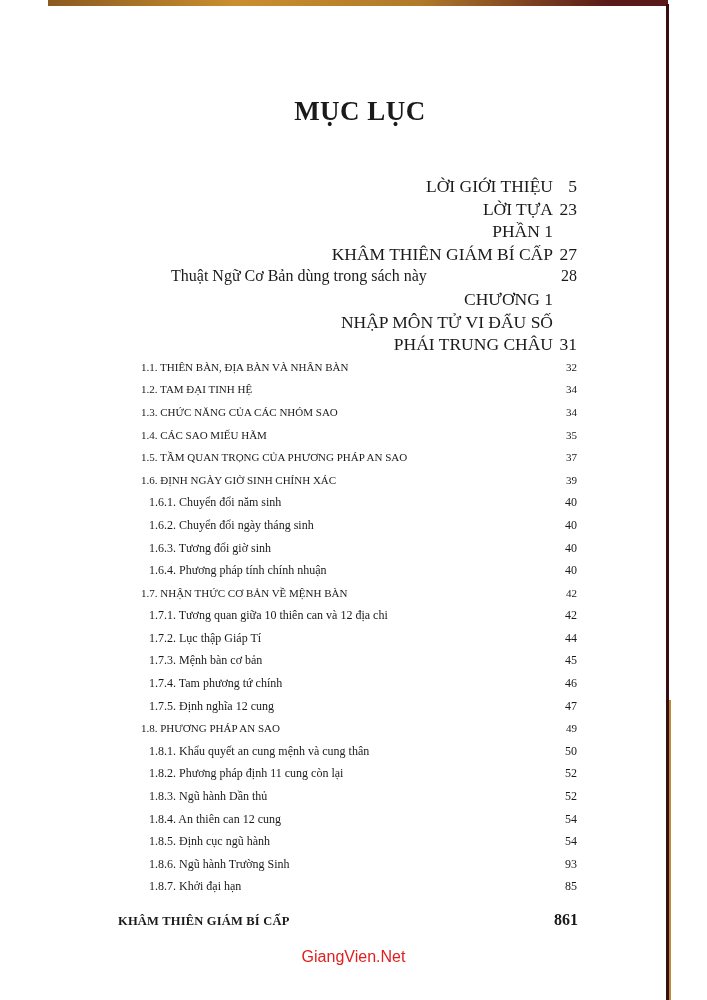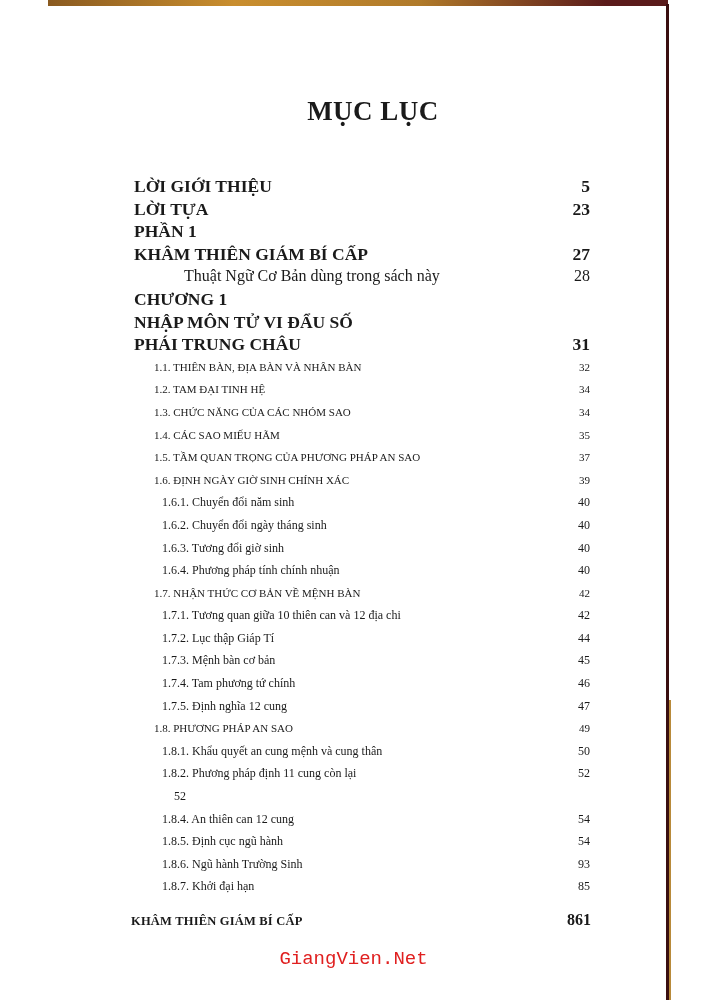--- a/index.html
+++ b/index.html
@@ -15,49 +15,49 @@
   }
   .right-edge {
     position: absolute; left: 666px; top: 4px; width: 3px; height: 996px;
     background: #3a0e10;
   }
   .right-edge-gold {
     position: absolute; left: 669px; top: 700px; width: 2px; height: 300px;
     background: #b88a3a;
   }
   .page {
-    position: absolute; left: 13px; top: 0; width: 660px; height: 776px;
+    position: absolute; left: 0; top: 0; width: 660px; height: 776px;
   }
   .title {
     position: absolute; left: 0; width: 720px; top: 96px;
     text-align: center; font-size: 27px; font-weight: bold; letter-spacing: 0.5px;
   }
   .toc {
     position: absolute; left: 121px; top: 175px; width: 456px;
   }
   .row {
     display: flex; justify-content: space-between; align-items: baseline;
     height: 22.6px; line-height: 22.6px; font-size: 17px;
   }
-  .row.major { font-weight: bold; font-size: 17.5px; }
+  .row.major { font-weight: normal; font-size: 17.5px; justify-content: flex-end; }
   .row.section { font-size: 11px; margin-left: 20px; }
   .row.sub { font-size: 12px; padding-left: 28px; }
   .row.sub1 { font-size: 16px; padding-left: 50px; font-family: Liberation Serif, serif; }
   .row .label { white-space: nowrap; }
   .row .page-num { min-width: 24px; text-align: right; }
   .footer {
     position: absolute; left: 118px; top: 911px; width: 460px;
     display: flex; justify-content: space-between; align-items: baseline;
   }
   .footer .running-title { font-weight: bold; font-size: 12.5px; letter-spacing: 0.2px; }
   .footer .folio { font-weight: bold; font-size: 16px; }
   .watermark {
     position: absolute; left: 0; width: 707px; top: 948px; text-align: center;
-    font-family: Liberation Mono, monospace;
-    font-size: 19px; color: #e02020;
+    font-family: Liberation Sans, sans-serif;
+    font-size: 16px; color: #e02020;
   }
 </style>
 </head>
 <body>
 
 <div class="top-edge"></div>
 <div class="right-edge"></div>
 <div class="right-edge-gold"></div>
 
 <div class="page">
@@ -166,20 +166,21 @@
       </div>
       <div class="row sub">
         <span class="label">1.8.1. Khẩu quyết an cung mệnh và cung thân</span>
         <span class="page-num">50</span>
       </div>
       <div class="row sub">
         <span class="label">1.8.2. Phương pháp định 11 cung còn lại</span>
         <span class="page-num">52</span>
       </div>
       <div class="row sub">
+        <span class="label">1.8.3. Ngũ hành Dần thủ</span>
         <span class="page-num">52</span>
       </div>
       <div class="row sub">
         <span class="label">1.8.4. An thiên can 12 cung</span>
         <span class="page-num">54</span>
       </div>
       <div class="row sub">
         <span class="label">1.8.5. Định cục ngũ hành</span>
         <span class="page-num">54</span>
       </div>

